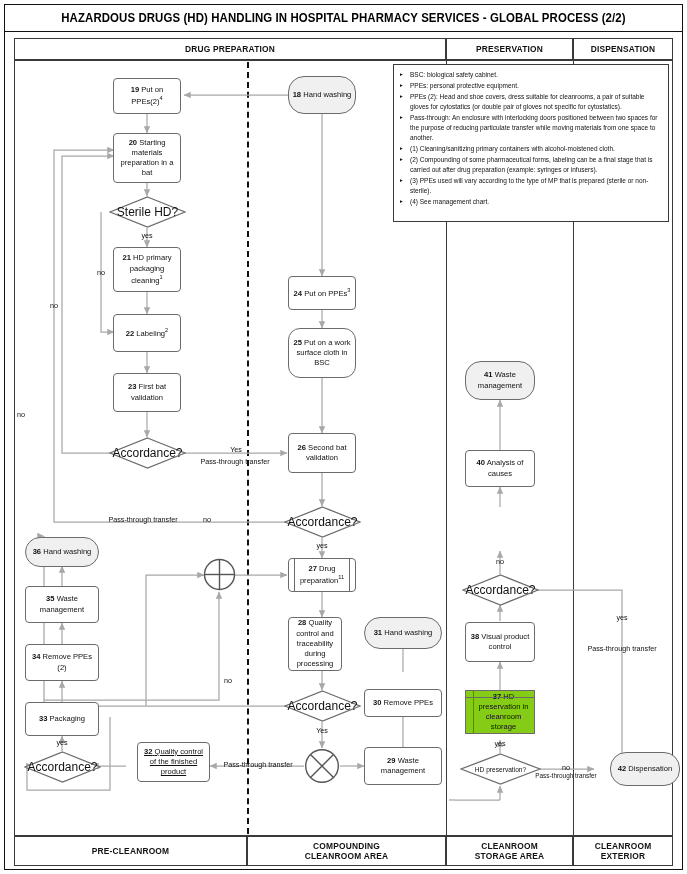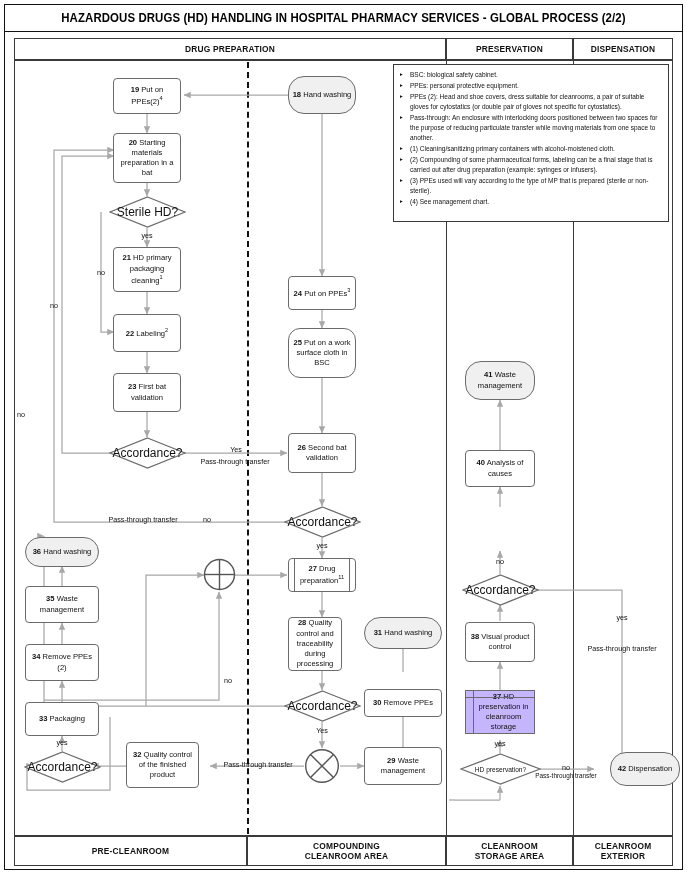--- a/index.html
+++ b/index.html
@@ -34,21 +34,21 @@
   svg.wires{position:absolute;left:0;top:0;width:687px;height:874px;pointer-events:none;}
 
   
   .node{position:absolute;box-sizing:border-box;display:flex;align-items:center;justify-content:center;
         text-align:center;font-size:7.6px;color:#111;line-height:1.35;padding:2px 3px;background:#fff;}
   .proc{border:1.3px solid #6b6b6b;border-radius:4px;}
   .term{border:1.3px solid #6b6b6b;border-radius:16px;background:#f0f0f0;}
   .pred{border:1.3px solid #6b6b6b;border-radius:4px;background:#fff;}
   .pred:before,.pred:after{content:"";position:absolute;top:-1.3px;bottom:-1.3px;width:0;border-left:1.3px solid #6b6b6b;}
   .pred:before{left:5px;} .pred:after{right:5px;}
-  .doc{border:1.3px solid #6b6b6b;background:#c4b5fd;}
+  .doc{border:1.3px solid #6b6b6b;background:#84cc16;}
   .doc:before{content:"";position:absolute;left:-1.3px;right:-1.3px;top:6px;height:0;border-top:1.3px solid #6b6b6b;}
   .doc:after{content:"";position:absolute;top:-1.3px;bottom:-1.3px;left:7px;width:0;border-left:1.3px solid #6b6b6b;}
   .node b{font-weight:bold;}
   .node .sup{font-size:5.6px;vertical-align:super;}
 
   
   .dia{position:absolute;}
   .dia .shape{position:absolute;left:0;top:0;width:100%;height:100%;}
   .dia .lbl{position:absolute;left:0;top:0;width:100%;height:100%;display:flex;align-items:center;
             justify-content:center;font-size:12px;color:#111;text-align:center;}
@@ -289,21 +289,21 @@
   </div>
 
   <div class="node proc" style="left:364px;top:689px;width:78px;height:28px;">
     <span><b>30</b> <span>Remove PPEs</span></span>
   </div>
 
   <div class="node term" style="left:364px;top:617px;width:78px;height:32px;">
     <span><b>31</b> <span>Hand washing</span></span>
   </div>
 
-  <div class="node proc" style="left:126px;top:742px;width:73px;height:46px;">
+  <div class="node proc" style="left:137px;top:742px;width:73px;height:40px;text-decoration:underline;">
     <span><b>32</b> <span>Quality control of the finished product</span></span>
   </div>
 
   <div class="dia" style="left:24px;top:751px;width:77px;height:32px;">
     <svg class="shape" viewBox="0 0 77 32">
         <polygon points="38.5,1 76,16 38.5,31 1,16" fill="#fff" stroke="#6b6b6b" stroke-width="1.3"></polygon>
       </svg>
     <div class="lbl">Accordance?</div>
   </div>
 

